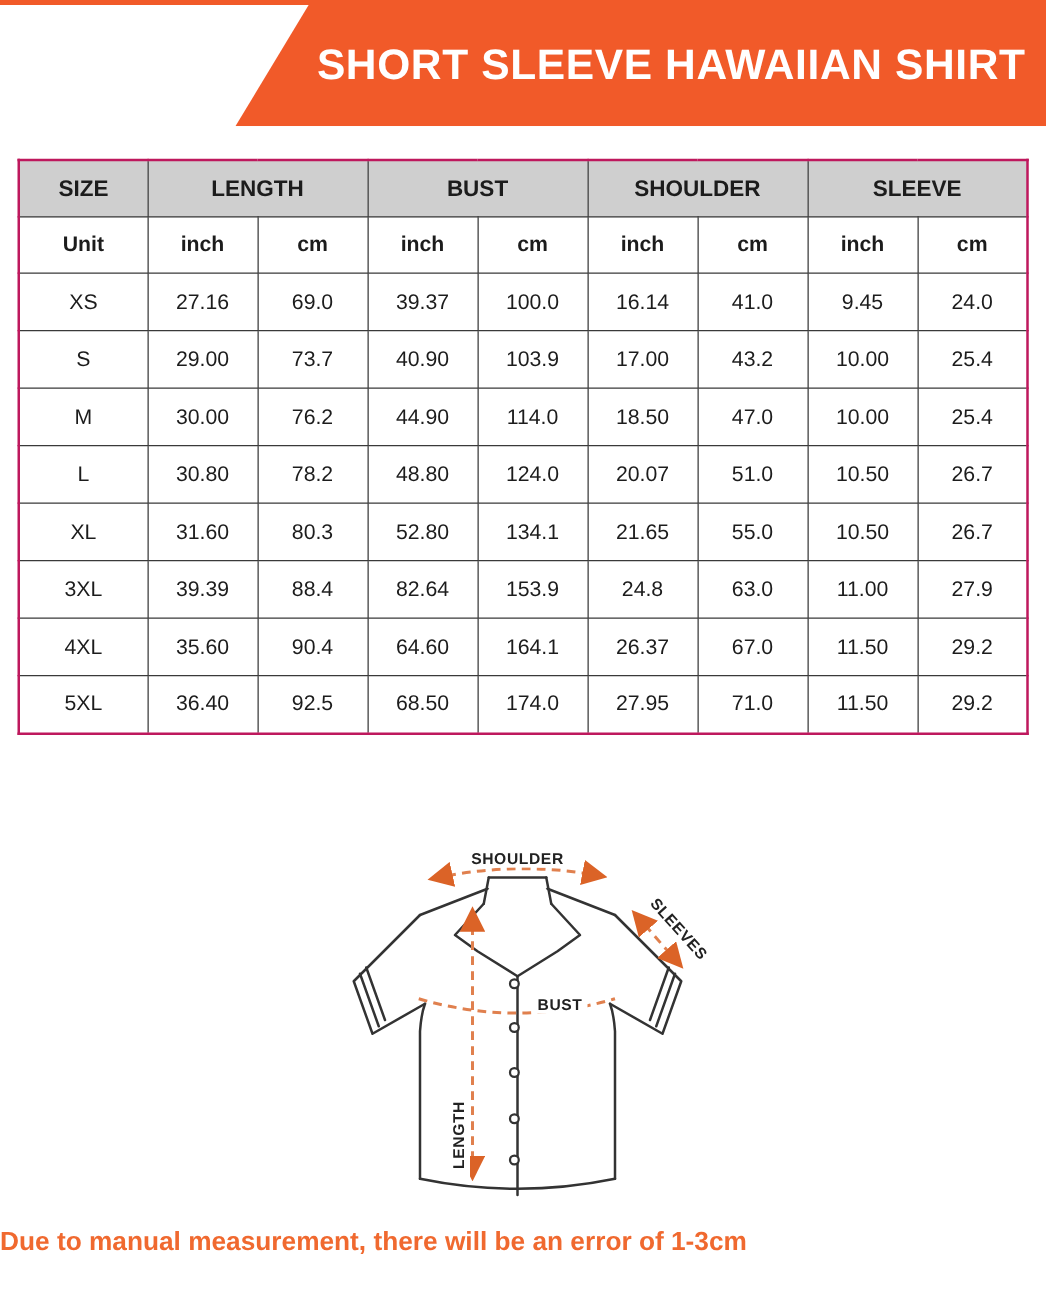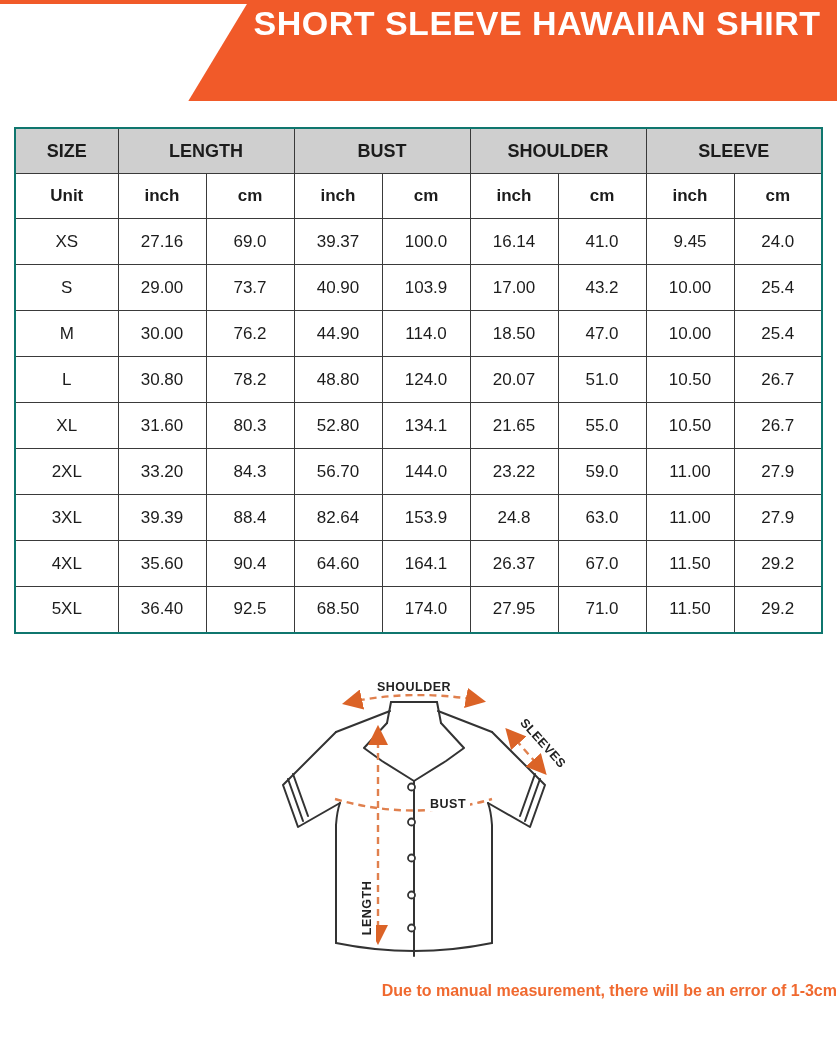--- a/index.html
+++ b/index.html
@@ -6,50 +6,50 @@
   body{
     width:837px;height:1047px;position:relative;background:#ffffff;
     font-family:"Liberation Sans",sans-serif;overflow:hidden;
   }
   
   .top-strip{position:absolute;top:0;left:0;width:837px;height:4px;background:#F15A29;}
   
   .banner{
     position:absolute;top:4px;left:0;width:837px;height:97px;background:#F15A29;
     clip-path:polygon(29.5% 0,100% 0,100% 100%,22.5% 100%);
-    display:flex;align-items:flex-start;
+    display:flex;align-items:center;
   }
   .banner-title{
     width:600px;margin-left:237px;text-align:center;color:#ffffff;
     font-size:34px;font-weight:bold;letter-spacing:.5px;white-space:nowrap;
   }
   
   .size-table{
     position:absolute;top:127px;left:14px;width:809px;
     border-collapse:collapse;table-layout:fixed;
-    border:2px solid #0f766e;color:#1c1c1c;
+    border:2px solid #be185d;color:#1c1c1c;
   }
   .size-table th,.size-table td{
     border:1px solid #3a3a3a;text-align:center;vertical-align:middle;
     font-size:17px;padding:0;
   }
   .size-table thead tr.group-row th{
     background:#cfcfcf;height:44px;font-size:18px;font-weight:bold;
   }
   .size-table thead tr.unit-row th{height:44px;font-weight:bold;background:#ffffff;text-align:center;}
   .size-table tbody tr{height:46px;}
   .size-table tbody th{font-weight:normal;background:#ffffff;}
   .size-table tbody td{font-weight:normal;}
   
   .diagram{position:absolute;top:675px;left:140px;width:560px;height:300px;}
   .diag-label{font-family:"Liberation Sans",sans-serif;font-size:12.5px;font-weight:bold;fill:#222222;letter-spacing:.5px;}
   
   .footnote{
-    position:absolute;top:982px;left:0;width:837px;text-align:right;
-    color:#F0692F;font-size:16px;font-weight:bold;
+    position:absolute;top:982px;left:0;width:837px;text-align:left;
+    color:#F0692F;font-size:21px;font-weight:bold;
   }
 </style>
 </head>
 <body>
 
 <div class="top-strip"></div>
 
 <div class="banner">
   <div class="banner-title">SHORT SLEEVE HAWAIIAN SHIRT</div>
 </div>
@@ -136,31 +136,20 @@
         <td>31.60</td>
         <td>80.3</td>
         <td>52.80</td>
         <td>134.1</td>
         <td>21.65</td>
         <td>55.0</td>
         <td>10.50</td>
         <td>26.7</td>
       </tr>
       <tr>
-        <th>2XL</th>
-        <td>33.20</td>
-        <td>84.3</td>
-        <td>56.70</td>
-        <td>144.0</td>
-        <td>23.22</td>
-        <td>59.0</td>
-        <td>11.00</td>
-        <td>27.9</td>
-      </tr>
-      <tr>
         <th>3XL</th>
         <td>39.39</td>
         <td>88.4</td>
         <td>82.64</td>
         <td>153.9</td>
         <td>24.8</td>
         <td>63.0</td>
         <td>11.00</td>
         <td>27.9</td>
       </tr>

